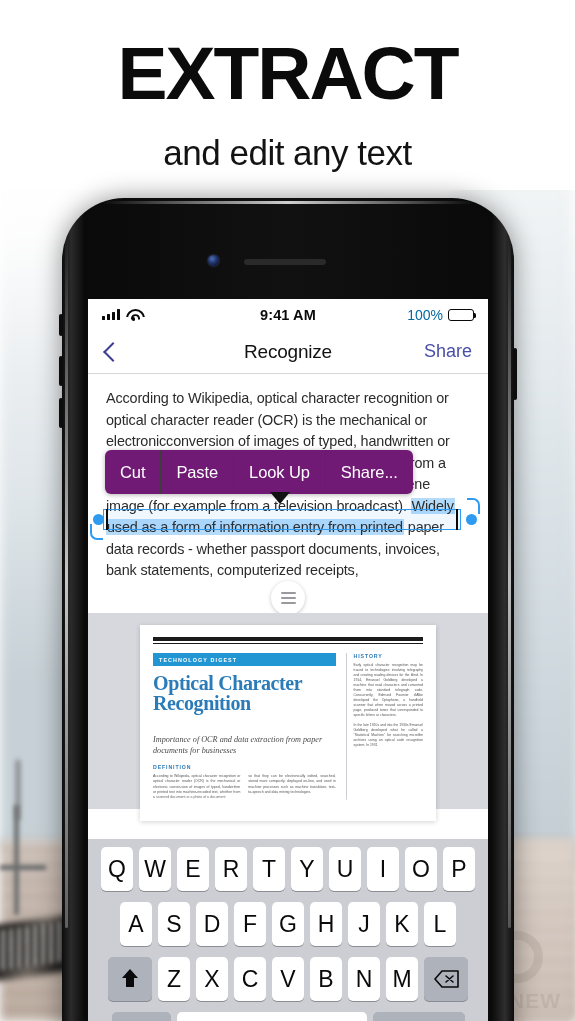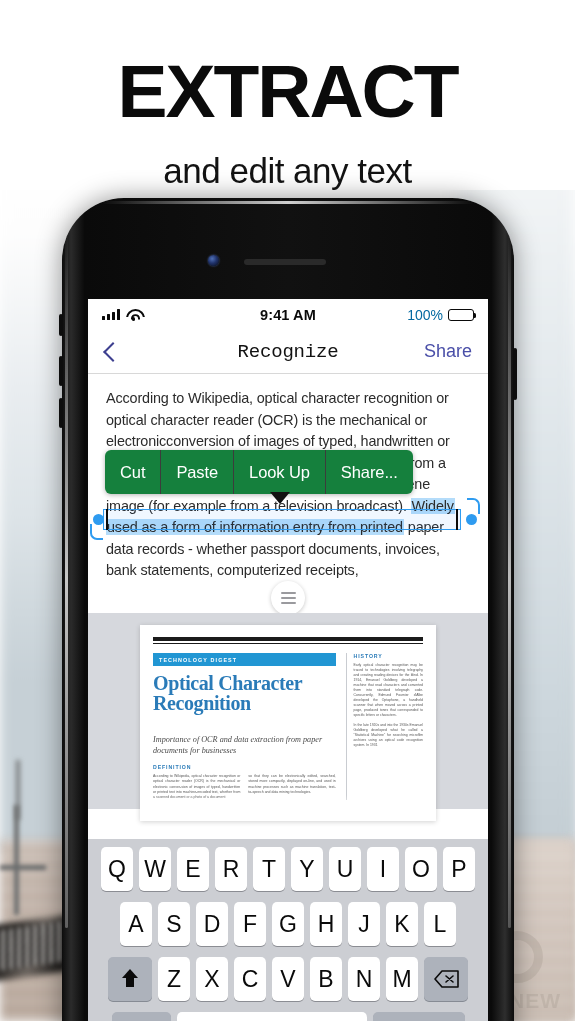--- a/index.html
+++ b/index.html
@@ -73,21 +73,21 @@
   .wm-text {
     position:absolute; right:0; bottom:4px; width:86px;
     font-size:21px; font-weight:bold; color:#8d8277; text-align:right;
     letter-spacing:1px; font-family:"Liberation Sans", sans-serif;
   }
 
   
   .headline-wrap { position:absolute; left:0; top:0; width:100%; text-align:center; z-index:5; }
   .headline {
     font-size:75px; font-weight:bold; letter-spacing:-2px; color:#0b0b0b;
-    line-height:1; padding-top:54px; font-family:"Liberation Sans", sans-serif;
+    line-height:1; padding-top:36px; font-family:"Liberation Sans", sans-serif;
   }
   .subheadline {
     font-size:35px; color:#131313; padding-top:22px; letter-spacing:-0.5px;
     font-family:"Liberation Sans", sans-serif;
   }
 
   
   .phone {
     position:absolute; left:62px; top:198px; width:452px; height:860px;
     background:linear-gradient(90deg,#0c0c0c 0%, #2b2b2b 2%, #0a0a0a 5%, #111 50%, #0a0a0a 95%, #2e2e2e 98%, #0c0c0c 100%);
@@ -180,21 +180,21 @@
   .nav-back {
     width:13px; height:22px; position:relative; cursor:pointer;
   }
   .nav-back::before {
     content:''; position:absolute; left:2px; top:4px; width:12px; height:12px;
     border-left:2.2px solid #3d3f8f; border-bottom:2.2px solid #3d3f8f;
     transform:rotate(45deg);
   }
   .nav-title {
     position:absolute; left:0; right:0; text-align:center;
-    font-size:19px; font-weight:500; color:#121212; letter-spacing:-.2px;font-family:Liberation Mono, monospace;
+    font-size:19px; font-weight:500; color:#121212; letter-spacing:-.2px;
   }
   .nav-save {
     margin-left:auto; font-size:18px; color:#4a4fa8; z-index:2; cursor:pointer;
   }
 
   
   .textpane {
     position:relative; background:#fff; padding:14px 18px 0 18px;
     height:217px; overflow:hidden;
   }
@@ -229,21 +229,21 @@
   }
   .hk-bot {
     position:absolute; left:2px; top:150px; width:13px; height:16px;
     border-left:2px solid #2e9bf0; border-bottom:2px solid #2e9bf0;
     border-radius:0 0 0 7px;
   }
 
   
   .ctxmenu {
     position:absolute; left:17px; top:76px; height:44px;
-    background:#15803d; border-radius:6px; display:flex; align-items:stretch;
+    background:#701a75; border-radius:6px; display:flex; align-items:stretch;
     box-shadow:0 1px 5px rgba(0,0,0,.3); z-index:9;
   }
   .ctxmenu .ci {
     display:flex; align-items:center; justify-content:center;
     padding:0 15px; color:#fff; font-size:16.5px; cursor:pointer;
     letter-spacing:-.1px;
   }
   .ctxmenu .ci + .ci { border-left:1px solid #3c3c3c; }
   .ctx-arrow {
     position:absolute; left:182px; top:118px; width:0; height:0;

